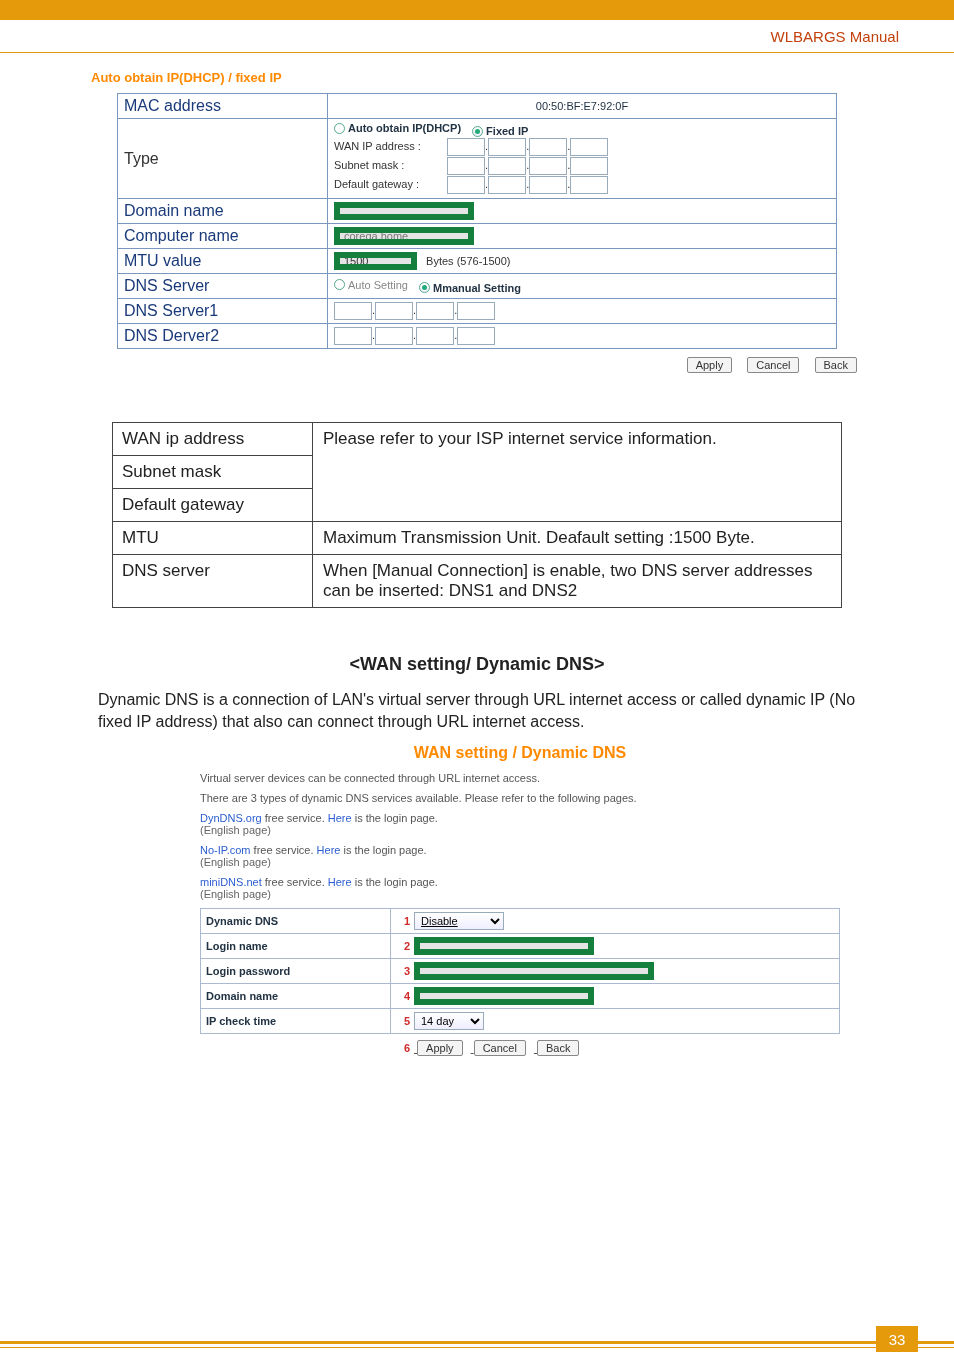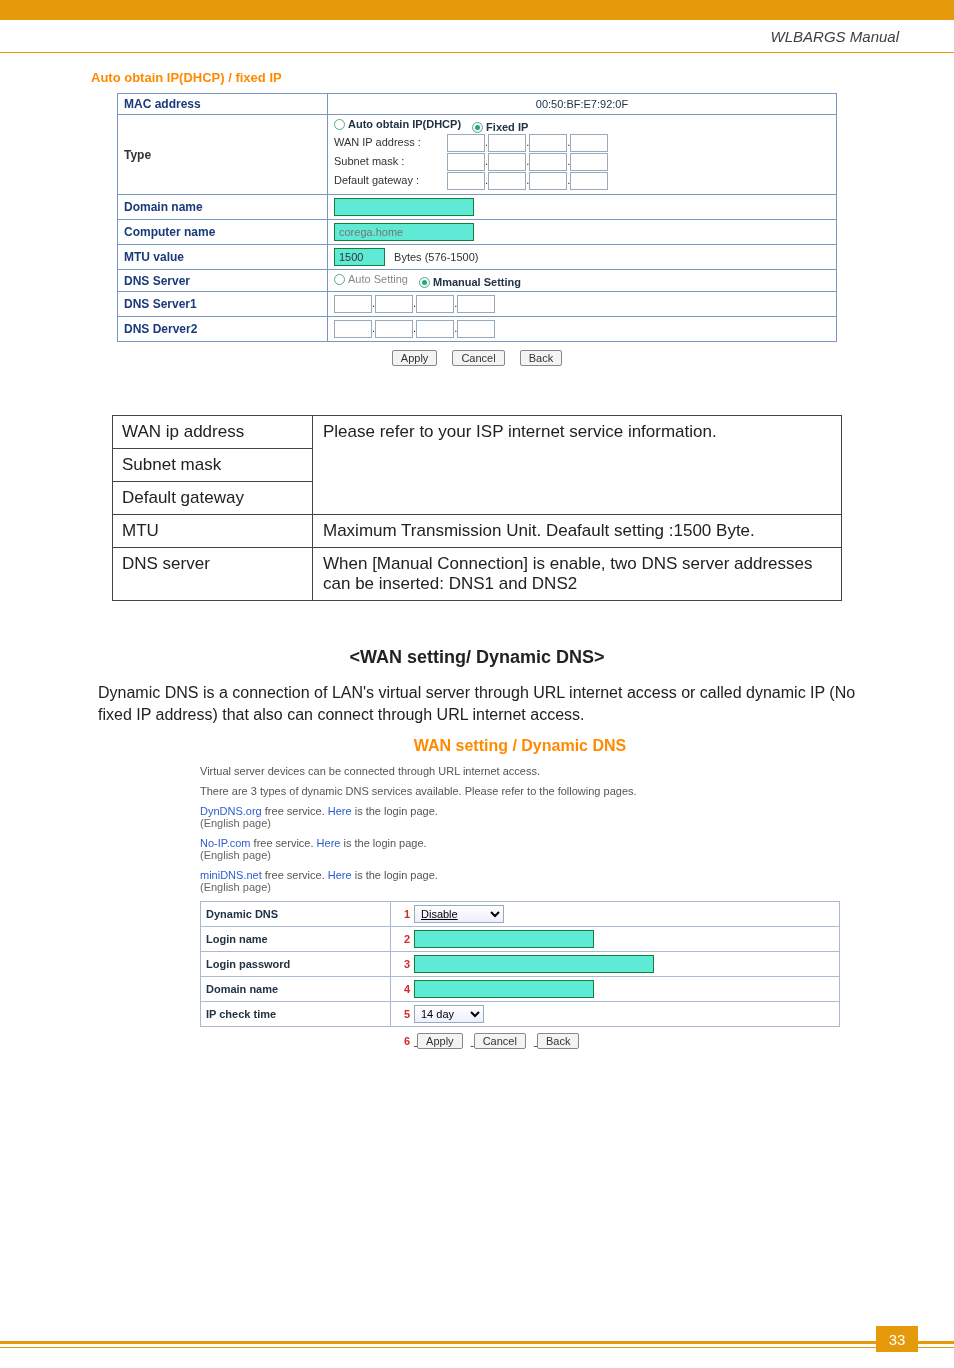--- a/index.html
+++ b/index.html
@@ -6,40 +6,40 @@
   body {
     font-family: "Myriad Pro", "Segoe UI", Arial, sans-serif;
     background: #fff;
     width: 954px;
     height: 1368px;
     position: relative;
     color: #222;
   }
   .top-bar { height: 20px; background: #e49a0a; }
   .header-area { padding: 8px 55px 0 0; text-align: right; }
-  .manual-title { font-size: 15px; color: #404040; font-style: italic; }
+  .manual-title { font-size: 15px; color: #c2410c; }
   .thin-line { height: 1px; background: #e49a0a; margin: 6px 0 10px 0; }
   .content { padding: 0 90px 0 90px; }
 
   
   .shot1 { border: 1px solid #fff; font-family: Tahoma, Arial, sans-serif; font-size: 11px; color: #333; }
   .shot-title1 { text-align: left; color: #ff8a00; font-weight: bold; font-size: 13px; margin: 6px 0 8px 0; }
   .s1-table { width: 720px; margin: 0 auto; border-collapse: collapse; }
   .s1-table td, .s1-table th { border: 1px solid #7a98bf; padding: 3px 6px; vertical-align: middle; }
-  .s1-label { width: 210px; font-weight: bold; color: #1a3a7a; font-size: 12px; }
+  .s1-label { width: 210px; font-weight: normal; color: #1a3a7a; font-size: 16px; }
   .mac-val { text-align: center; color: #234; }
   .radio { display: inline-flex; align-items: center; gap: 3px; margin-right: 8px; font-weight: bold; color: #234; }
   .radio .dot { width: 11px; height: 11px; border: 1px solid #5a8; border-radius: 50%; display: inline-flex; align-items: center; justify-content: center; }
   .radio .dot.sel::after { content: ""; width: 5px; height: 5px; background: #2a7; border-radius: 50%; display: block; }
   .mini-in { width: 38px; height: 18px; border: 1px solid #9ab; background: #fff; display: inline-block; vertical-align: middle; }
   .ip-row { margin: 1px 0; }
   .ip-row .lbl { display: inline-block; width: 110px; color: #333; font-weight: normal; }
-  .txt-in { height: 18px; border: 1px solid #15803d; background: #5eead4; padding: 0 4px; font-size: 11px; color: #777; }
+  .txt-in { height: 18px; border: 6px solid #15803d; background: #e5e5e5; padding: 0 4px; font-size: 11px; color: #777; }
   .btn { display: inline-block; border: 1px solid #888; background: #f4f4f4; padding: 1px 8px; font-size: 11px; border-radius: 2px; color: #333; }
-  .btn-row { text-align: center; margin: 8px 0 18px 0; }
+  .btn-row { text-align: right; margin: 8px 0 18px 0; }
   .btn-row .btn { margin: 0 6px; }
 
   
   .desc-table { width: 730px; margin: 30px auto 0 auto; border-collapse: collapse; font-size: 17px; }
   .desc-table td { border: 1px solid #444; padding: 6px 10px; vertical-align: top; }
   .desc-table .k { width: 200px; padding-left: 9px; }
 
   
   .sec-head { font-weight: bold; font-size: 18px; margin: 46px 0 14px 0; text-align: center; }
   .sec-para { font-size: 16px; line-height: 1.35; margin: 0 0 12px 8px; }
@@ -108,21 +108,21 @@
         <td class="s1-label">Domain name</td>
         <td><input class="txt-in" style="width: 140px;"></td>
       </tr>
       <tr>
         <td class="s1-label">Computer name</td>
         <td><input class="txt-in" style="width: 140px;" value="corega.home"></td>
       </tr>
       <tr>
         <td class="s1-label">MTU value</td>
         <td>
-          <input class="txt-in" style="width: 51px; color: rgb(51, 51, 51);" value="1500">
+          <input class="txt-in" style="width: 83px; color: rgb(51, 51, 51);" value="1500">
           <span style="margin-left:6px;">Bytes (576-1500)</span>
         </td>
       </tr>
       <tr>
         <td class="s1-label">DNS Server</td>
         <td>
           <span class="radio">
                 <span class="dot"></span>
                 <span style="font-weight:normal;color:#888;">Auto Setting</span>
               </span>

